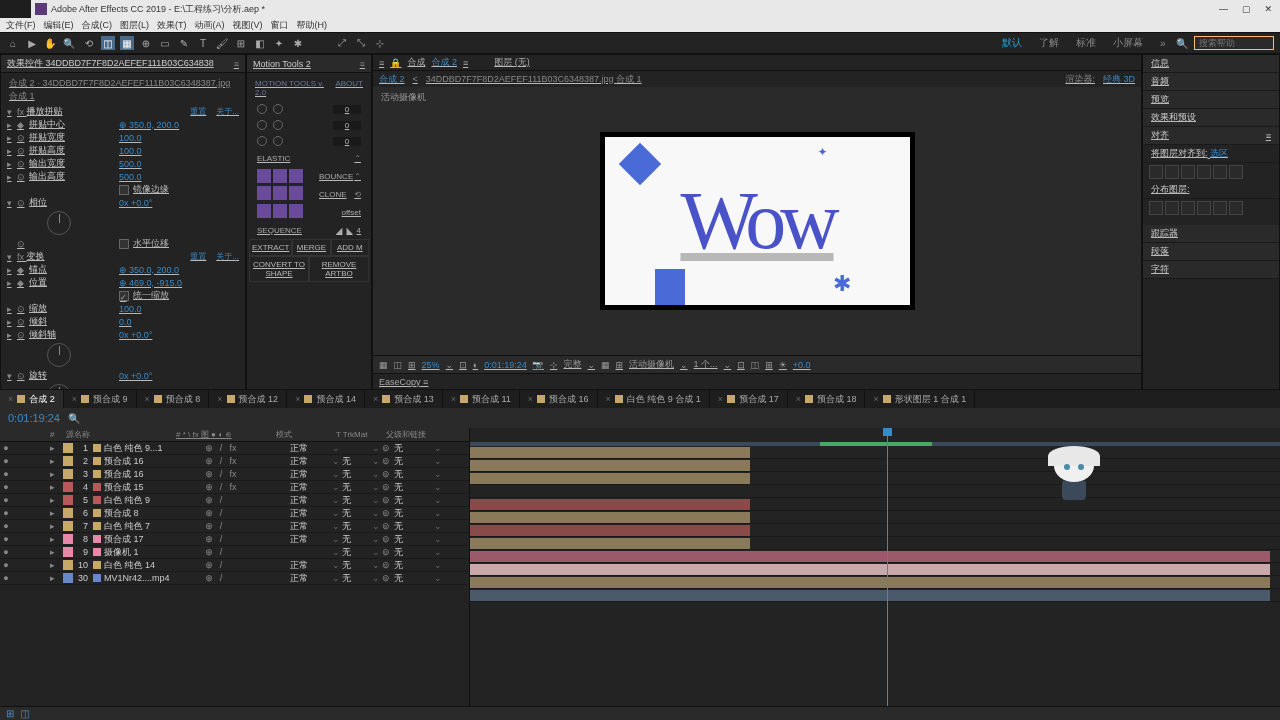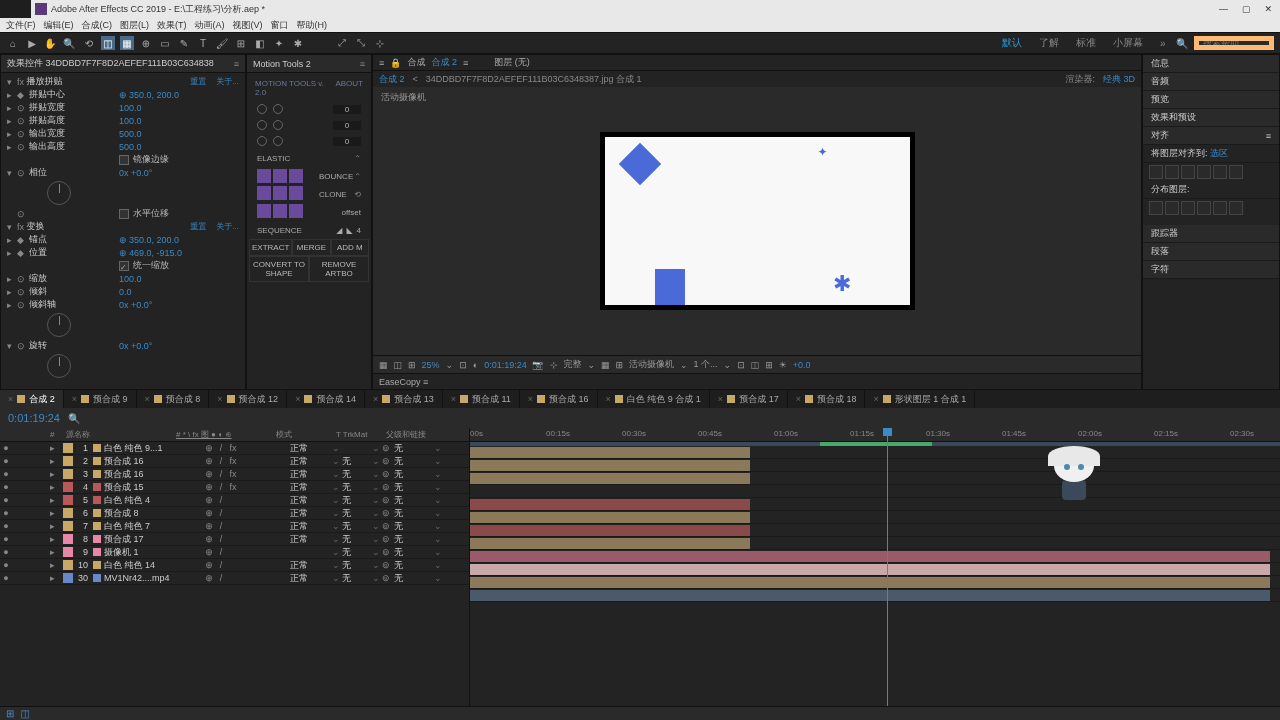--- a/index.html
+++ b/index.html
@@ -7,23 +7,23 @@
 .title-bar { height: 18px; background: #e8e8e8; color: #333; display: flex; align-items: center; padding: 0 4px; font-size: 9px; margin-left: 31px; }
 .title-bar .ae-logo { width: 12px; height: 12px; background: #5a3a7a; margin-right: 4px; }
 .title-bar .win-ctrl { margin-left: auto; display: flex; gap: 14px; padding-right: 4px; }
 .menu-bar { height: 14px; background: #e8e8e8; color: #333; display: flex; align-items: center; gap: 8px; padding: 0 6px; font-size: 9px; }
 .tool-bar { height: 22px; background: #232323; border-top: 1px solid #111; border-bottom: 1px solid #111; display: flex; align-items: center; padding: 0 6px; gap: 5px; }
 .tool-bar .ticon { width: 14px; height: 14px; color: #aaa; display: flex; align-items: center; justify-content: center; font-size: 10px; }
 .tool-bar .ticon.active { background: #4a6a8a; color: #fff; }
 .tool-bar .spacer { flex: 1; }
 .tool-bar .ws { color: #2a9cd8; font-size: 10px; padding: 0 6px; }
 .tool-bar .ws.dim { color: #888; }
-.tool-bar .search { background: #2a2a2a; border: 5px solid #fdba74; height: 14px; width: 80px; color: #888; font-size: 9px; padding: 0 4px; }
-
-.top-panels { height: 336px; display: flex; background: #4c1d95; }
+.tool-bar .search { background: #2a2a2a; border: 1px solid #fdba74; height: 14px; width: 80px; color: #888; font-size: 9px; padding: 0 4px; }
+
+.top-panels { height: 336px; display: flex; background: #4c1d95; text-decoration: underline; }
 .panel { background: #232323; border: 1px solid #111; display: flex; flex-direction: column; }
 .panel-tab { height: 18px; background: #2a2a2a; display: flex; align-items: center; padding: 0 6px; font-size: 9px; color: #ccc; border-bottom: 1px solid #111; }
 .panel-tab .x { margin-left: auto; color: #888; }
 .panel-body { flex: 1; overflow: hidden; padding: 2px; }
 
 .effects-panel { width: 246px; }
 .effects-panel .hdr-row { font-size: 9px; color: #888; padding: 2px 6px; display: flex; justify-content: space-between; }
 .prop-row { display: flex; align-items: center; height: 13px; padding: 0 4px; font-size: 9px; }
 .prop-row .tw { width: 10px; color: #888; }
 .prop-row .clock { width: 12px; color: #888; }
@@ -186,20 +186,23 @@
   <input class="search" placeholder="搜索帮助" style="">
 </div>
 
 <div class="top-panels">
   <div class="panel effects-panel">
     <div class="panel-tab">
         <span>效果控件 34DDBD7F7F8D2AEFEF111B03C634838</span>
         <span class="x">≡</span>
       </div>
     <div class="panel-body">
+      <div class="hdr-row">
+          <span>合成 2 · 34DDBD7F7F8D2AEFEF111B03C6348387.jpg 合成 1</span>
+        </div>
       <div class="prop-row sect"><span class="tw">▾</span><span style="color:#888">fx</span>&nbsp;<span>播放拼贴</span><span class="reset-links">
             <span class="reset">重置</span>
             <span class="reset">关于...</span>
           </span></div>
       <div id="props1">
           <div class="prop-row">
             <span class="tw">▸</span>
             <span class="clock">◆</span>
             <span class="lbl">拼贴中心</span>
             <span class="val">⊕ 350.0, 200.0</span>
@@ -396,20 +399,21 @@
       <span>34DDBD7F7F8D2AEFEF111B03C6348387.jpg 合成 1</span>
       <span style="margin-left:auto">渲染器:</span>
       <span class="cb">经典 3D</span>
     </div>
     <div class="viewport">
       <div class="cam-label">活动摄像机</div>
       <div class="preview-frame">
         <div class="preview-img">
           <div class="shape1"></div>
           <div class="spark">✦</div>
+          <div class="wow">Wow</div>
           <div class="shape2"></div>
           <div class="shape3">✱</div>
         </div>
       </div>
     </div>
     <div class="viewer-ctrl">
       <span>▦</span>
       <span>◫</span>
       <span>⊞</span>
       <span class="zoom">25%</span>
@@ -642,21 +646,21 @@
             <span class="dd">⌄</span>
   </div>
           <div class="layer-row">
     <span class="eye">●</span>
             <span class="spk"></span>
             <span class="lock"></span>
     <span class="twl">▸</span>
     <span class="clr" style="background:#b85858"></span>
     <span class="num">5</span>
     <span class="clr" style="background:#b85858;width:8px;height:8px"></span>
-    <span class="lname">白色 纯色 4</span>
+    <span class="lname">白色 纯色 9</span>
     <span class="flags">
               <span>⊕</span>
               <span>/</span>
               <span></span>
               <span></span>
             </span>
     <span class="mode">正常</span>
             <span class="dd">⌄</span>
     <span class="trk">无</span>
             <span class="dd">⌄</span>
@@ -798,33 +802,20 @@
             <span class="dd">⌄</span>
     <span class="trk">无</span>
             <span class="dd">⌄</span>
     <span style="color:#888;width:12px">⊚</span>
     <span class="par">无</span>
             <span class="dd">⌄</span>
   </div>
         </div>
     </div>
     <div class="tl-right">
-      <div class="ruler" id="ruler">
-          <span style="left:0px">00s</span>
-          <span style="left:76px">00:15s</span>
-          <span style="left:152px">00:30s</span>
-          <span style="left:228px">00:45s</span>
-          <span style="left:304px">01:00s</span>
-          <span style="left:380px">01:15s</span>
-          <span style="left:456px">01:30s</span>
-          <span style="left:532px">01:45s</span>
-          <span style="left:608px">02:00s</span>
-          <span style="left:684px">02:15s</span>
-          <span style="left:760px">02:30s</span>
-        </div>
       <div class="work-area">
           <div class="wa-inner"></div>
         </div>
       <div class="playhead"></div>
       <div class="track-area" id="tracks">
         <div class="chibi">
             <div class="chibi-head">
               <div class="chibi-hair"></div>
               <div class="chibi-face"></div>
             </div>

